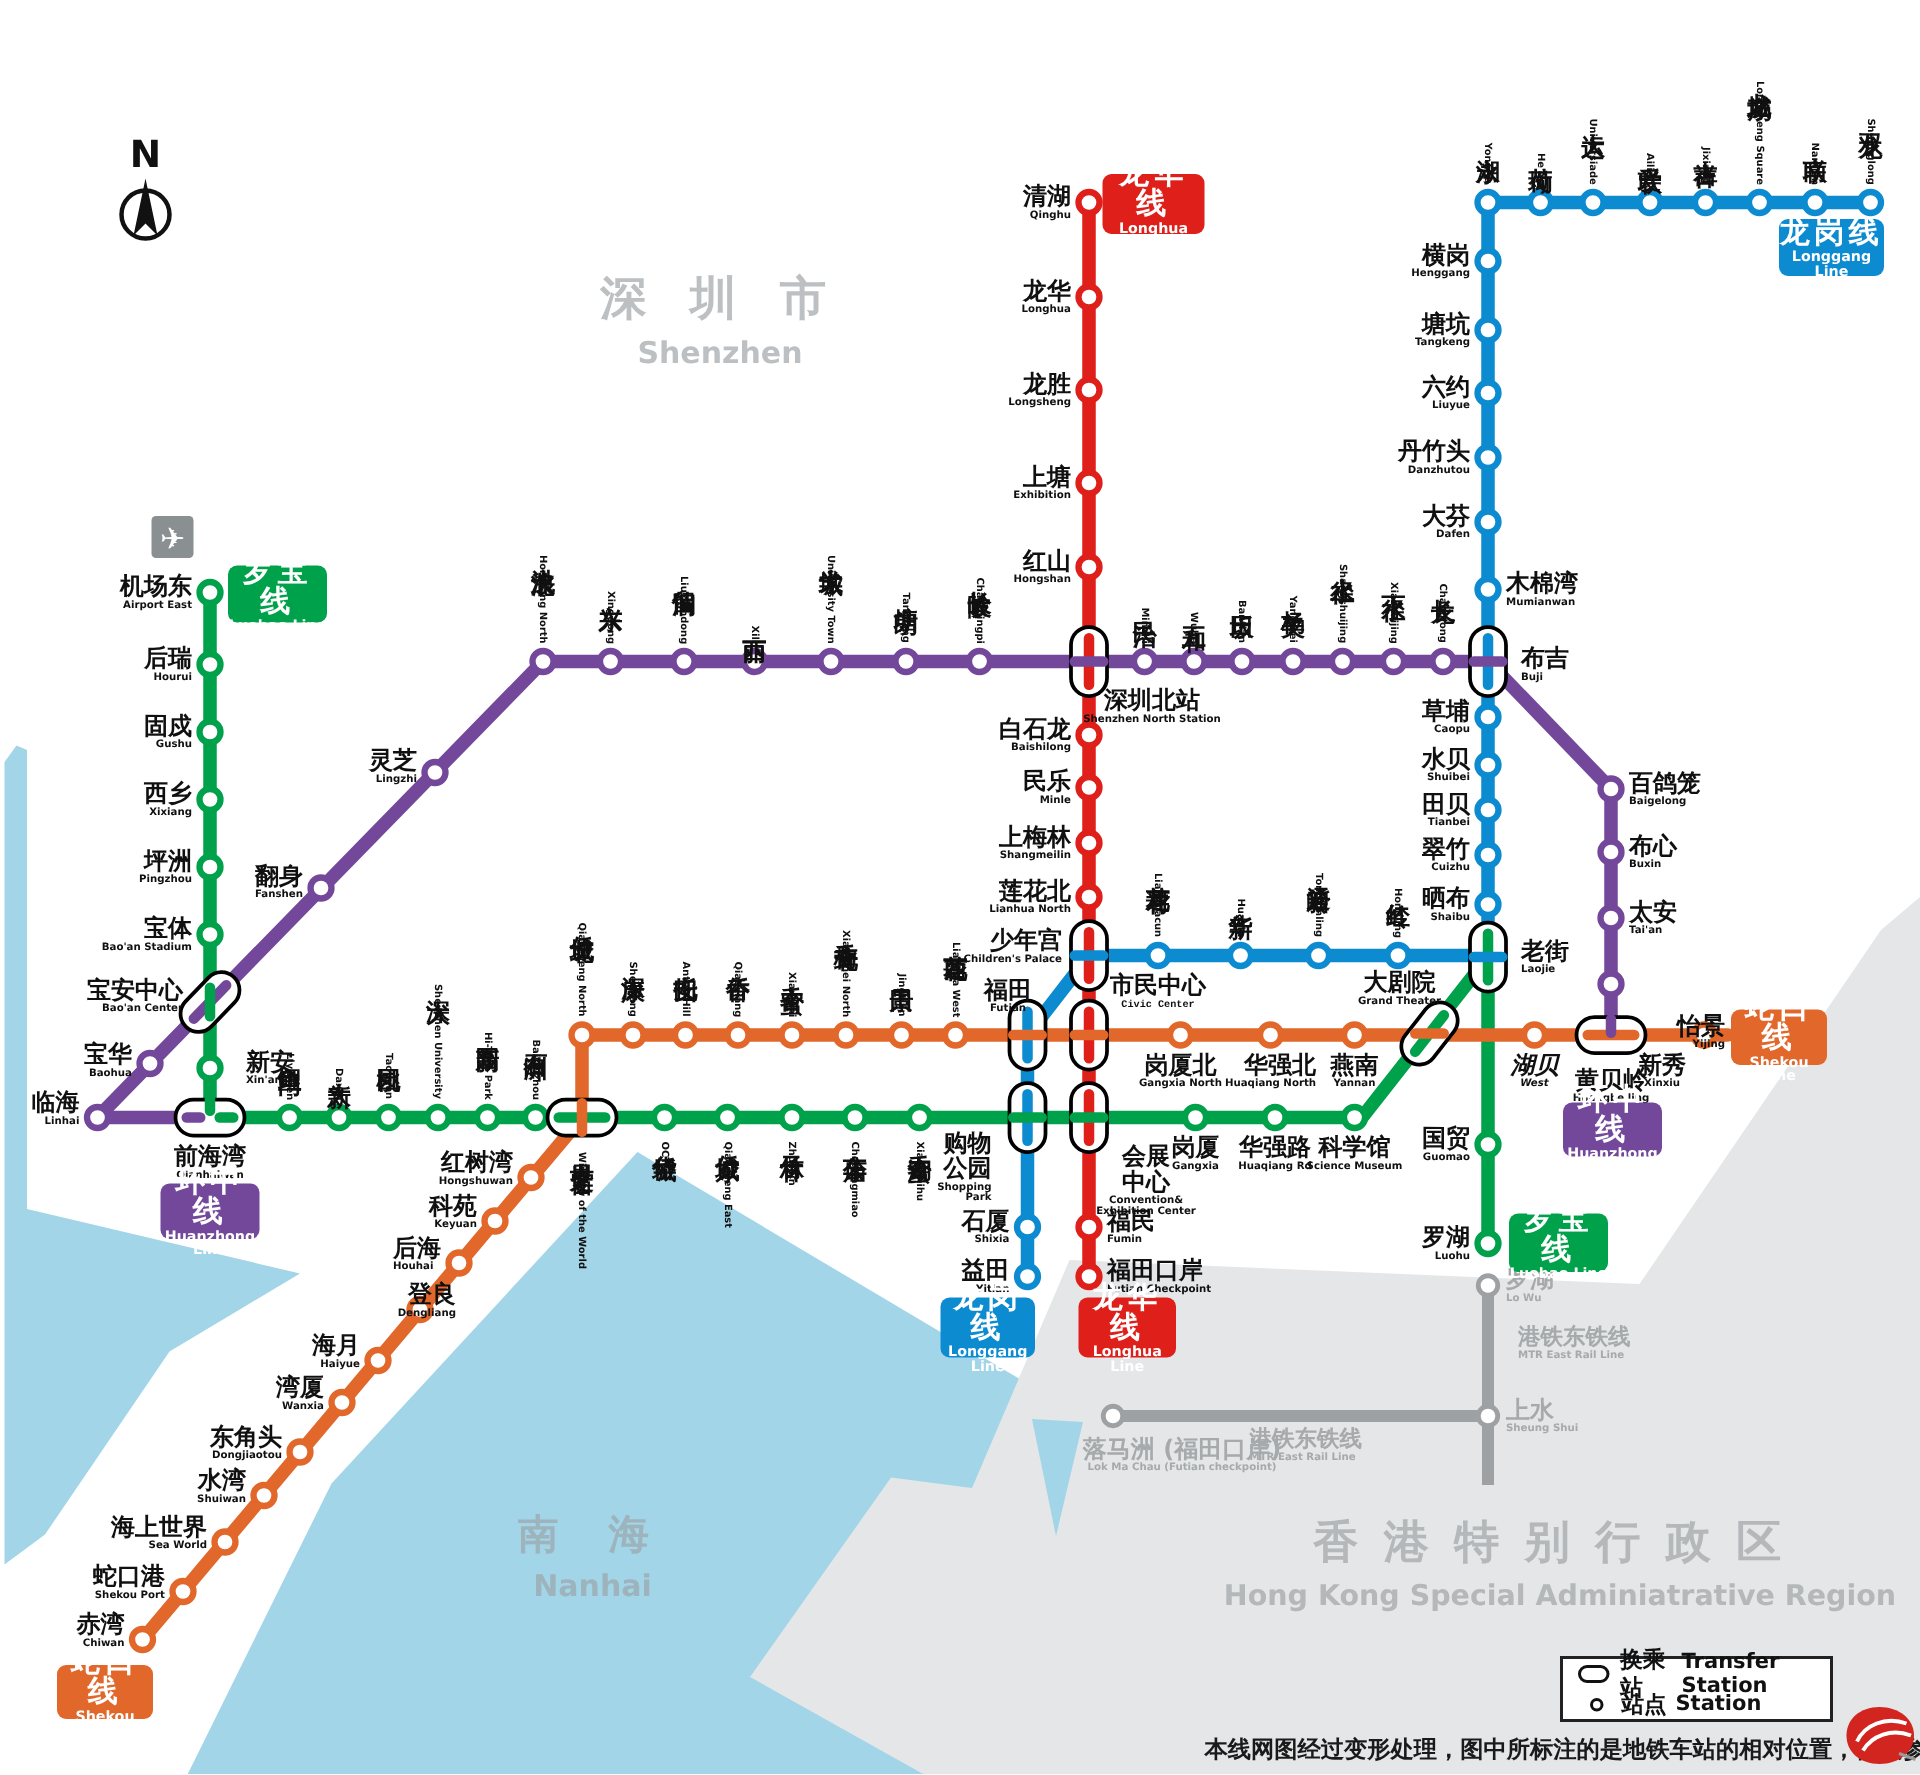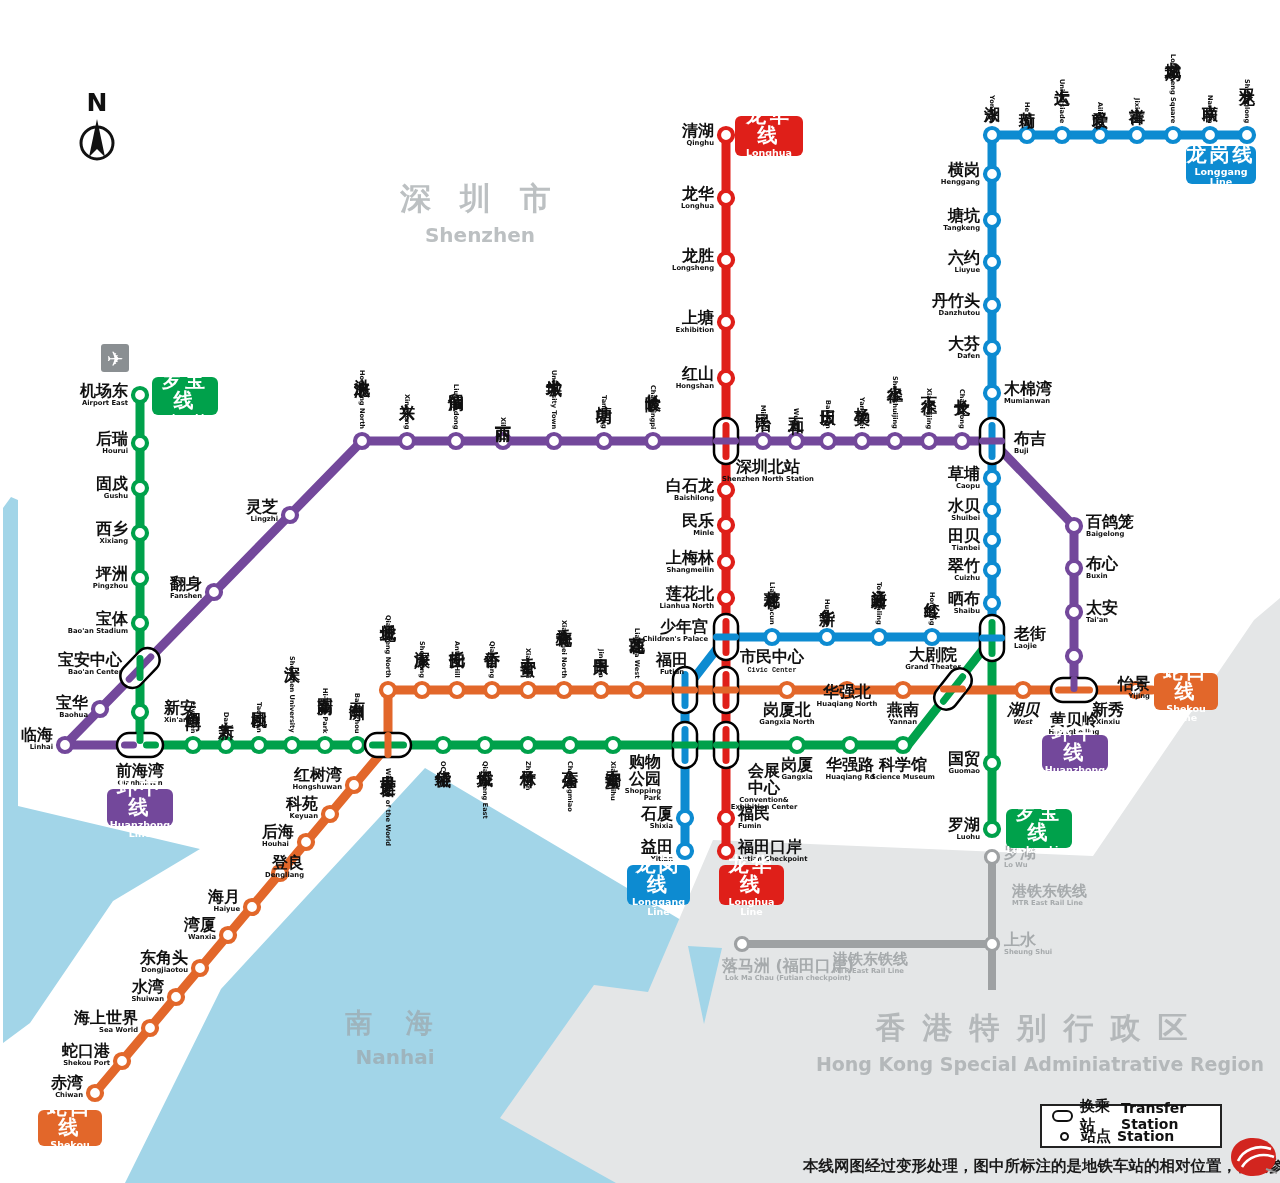--- a/index.html
+++ b/index.html
@@ -551,21 +551,21 @@
       <div class="lb v" style="left: 457px; bottom: 505px; transform: translateX(-50%); text-align: center;"><span class="zh">安托山</span><span class="en">Antuo Hill</span></div>
       <div class="lb v" style="left: 492px; bottom: 505px; transform: translateX(-50%); text-align: center;"><span class="zh">侨香</span><span class="en">Qiaoxiang</span></div>
       <div class="lb v" style="left: 528px; bottom: 505px; transform: translateX(-50%); text-align: center;"><span class="zh">香蜜</span><span class="en">Xiangmi</span></div>
       <div class="lb v" style="left: 564px; bottom: 505px; transform: translateX(-50%); text-align: center;"><span class="zh">香梅北</span><span class="en">Xiangmei North</span></div>
       <div class="lb v" style="left: 601px; bottom: 505px; transform: translateX(-50%); text-align: center;"><span class="zh">景田</span><span class="en">Jingtian</span></div>
       <div class="lb v" style="left: 637px; bottom: 505px; transform: translateX(-50%); text-align: center;"><span class="zh">莲花西</span><span class="en">Lianhua West</span></div>
       <div class="lb" style="left: 787px; top: 702px; transform: translateX(-50%); text-align: center;">
         <span class="zh">岗厦北</span>
         <span class="en">Gangxia North</span>
       </div>
-      <div class="lb" style="left: 847px; top: 684px; transform: translateX(-50%); text-align: center;">
+      <div class="lb" style="left: 847px; top: 702px; transform: translateX(-50%); text-align: right;">
         <span class="zh">华强北</span>
         <span class="en">Huaqiang North</span>
       </div>
       <div class="lb" style="left: 903px; top: 702px; transform: translateX(-50%); text-align: center;">
         <span class="zh">燕南</span>
         <span class="en">Yannan</span>
       </div>
       <div class="lb" style="left: 1023px; top: 702px; transform: translateX(-50%); text-align: center; font-style: italic;">
         <span class="zh">湖贝</span>
         <span class="en">West</span>

